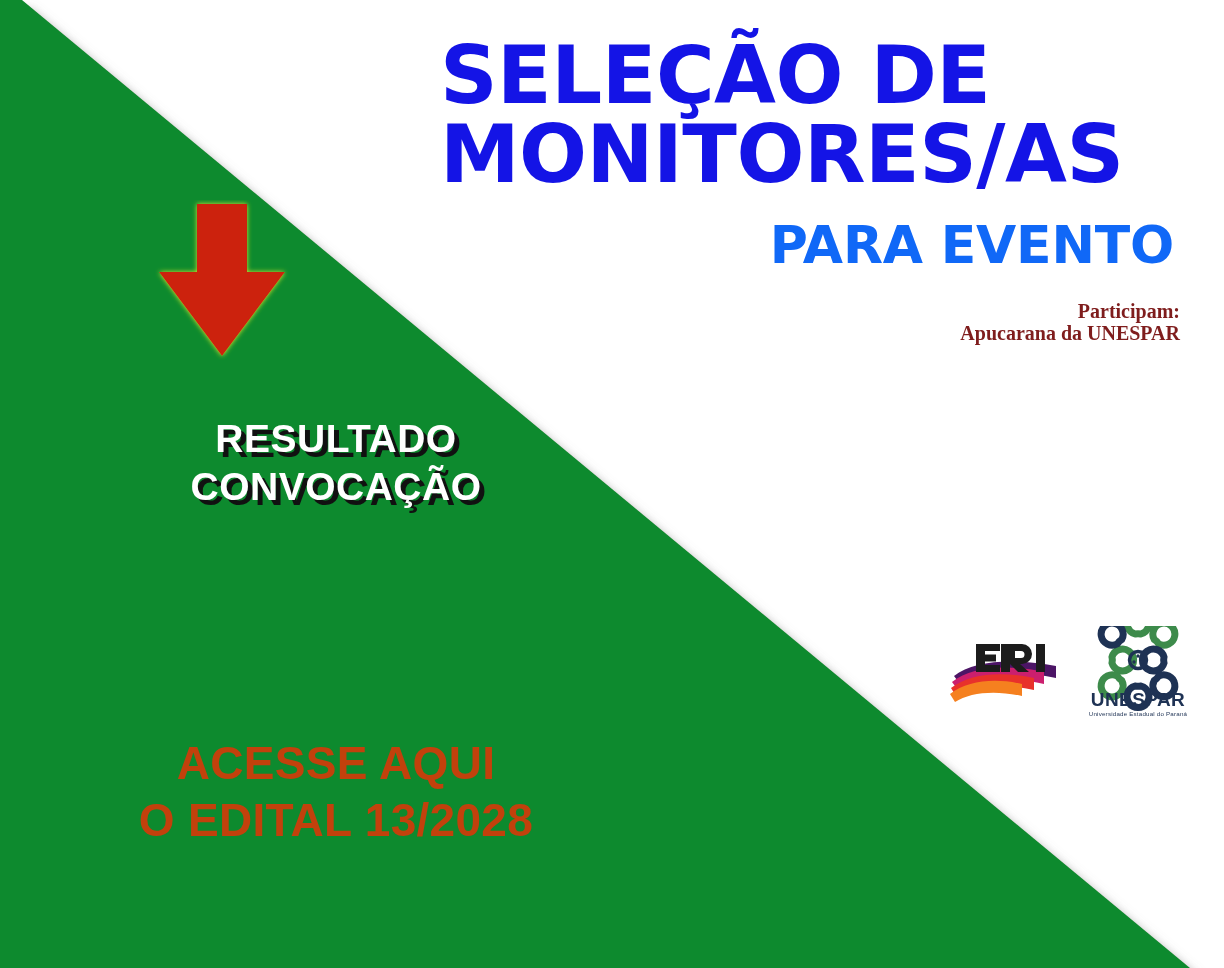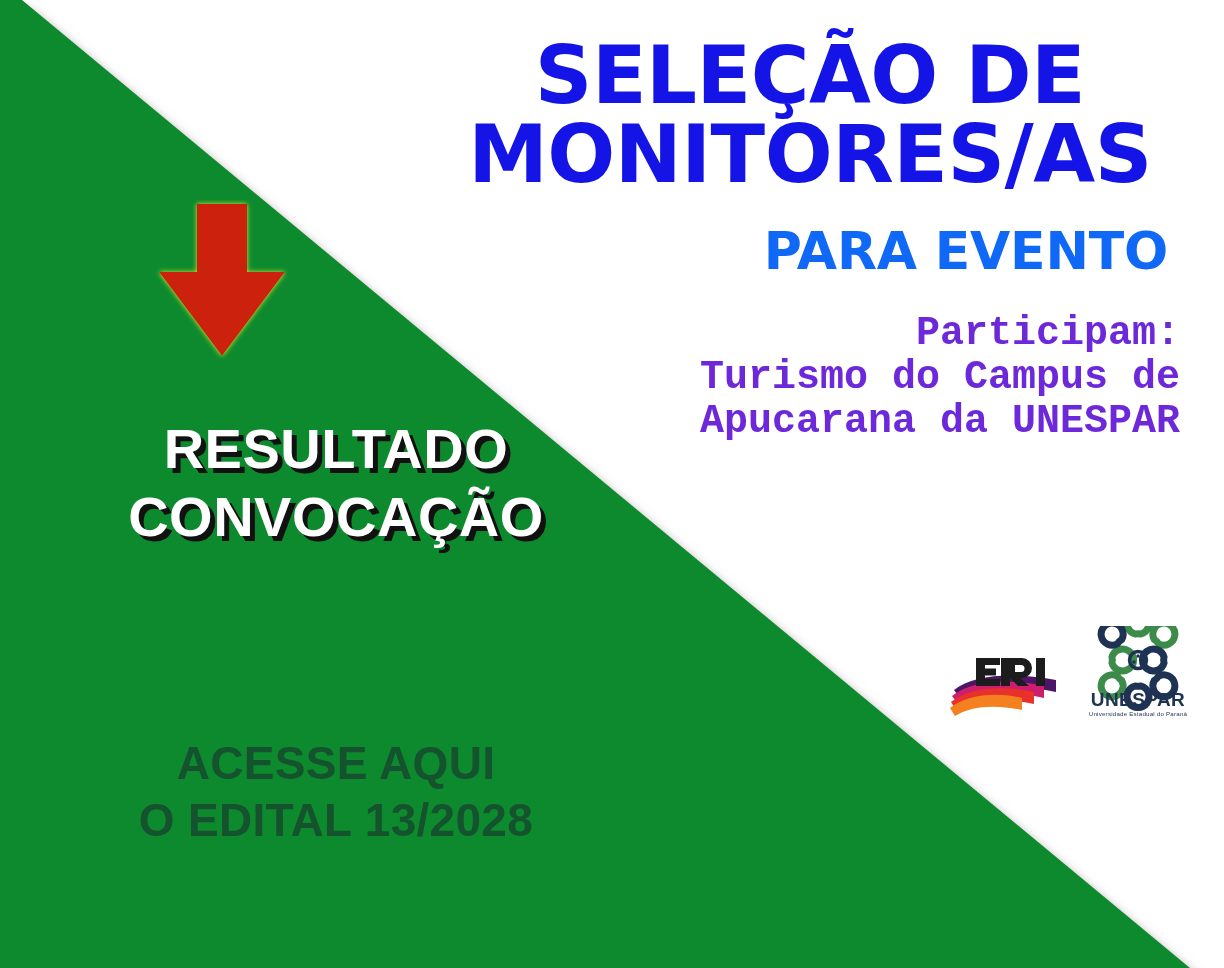--- a/index.html
+++ b/index.html
@@ -37,93 +37,93 @@
     text-align: right;
   }
   #main-title {
     margin: 0;
     padding-top: 36px;
     color: #1414e6;
     font-size: 80px;
     line-height: 0.99;
     font-weight: bold;
     letter-spacing: -0.5px;
-    text-align: center;
+    text-align: left;
     font-family: "DejaVu Sans", sans-serif;
   }
   #main-title .tline { display: block; }
 
   #subtitle {
-    margin: 12px;
+    margin: 6px;
     padding-top: 18px;
     color: #1068f7;
     font-size: 52px;
     line-height: 1.04;
     font-weight: bold;
     text-align: right;
     letter-spacing: -0.2px;
     font-family: "DejaVu Sans", sans-serif;
   }
   #subtitle .tline { display: block; }
 
   #participants {
     margin: 0;
     padding-top: 22px;
-    color: #6d28d9;
-    font-size: 40px;
+    color: #7f1d1d;
+    font-size: 20px;
     line-height: 1.1;
     font-weight: bold;
     text-align: right;
-    font-family: Liberation Mono, monospace;
+    font-family: Liberation Serif, serif;
   }
   #participants .tline { display: block; }
 
   
   #logo-row {
     position: absolute;
     top: 626px;
     right: 34px;
     z-index: 6;
     display: flex;
-    align-items: flex-end;
+    align-items: center;
     gap: 26px;
     text-decoration: underline;
   }
   .logo-box { position: relative; }
 
   #eri-logo { width: 112px; height: 68px; }
   #unespar-logo { width: 104px; height: 96px; }
 
   
   #result-heading {
     position: absolute;
     left: 16px;
     top: 415px;
     width: 640px;
     z-index: 6;
     margin: 0;
     color: #ffffff;
-    font-size: 56px;
+    font-size: 39px;
     line-height: 1.22;
     font-weight: bold;
     text-align: center;
     letter-spacing: 0.5px;
     text-shadow: 5px 5px 0 #111111;
     font-family: "Liberation Sans", sans-serif;
   }
   #result-heading .tline { display: block; }
 
   #access-block {
     position: absolute;
     left: 16px;
     top: 735px;
     width: 640px;
     z-index: 6;
     margin: 0;
-    color: #14532d;
+    color: #c2410c;
     font-size: 46px;
     line-height: 1.24;
     font-weight: bold;
     text-align: center;
     letter-spacing: 0.3px;
     font-family: "Liberation Sans", sans-serif;
   }
   #access-block .tline { display: block; }
 
   
@@ -165,21 +165,20 @@
       <span class="tline">SELEÇÃO DE</span>
       <span class="tline">MONITORES/AS</span>
     </h1>
 
     <h2 id="subtitle">
       <span class="tline">PARA EVENTO</span>
     </h2>
 
     <p id="participants">
       <span class="tline">Participam:</span>
-      <span class="tline">Turismo do Campus de</span>
       <span class="tline">Apucarana da UNESPAR</span>
     </p>
   </div>
 
   <div id="logo-row">
 
     <div class="logo-box">
       <svg id="eri-logo" viewBox="0 0 112 68" xmlns="http://www.w3.org/2000/svg">
 
         <path d="M6,36 C26,20 66,18 108,26 L108,38 C66,30 30,32 12,44 Z" fill="#4c1566"></path>

